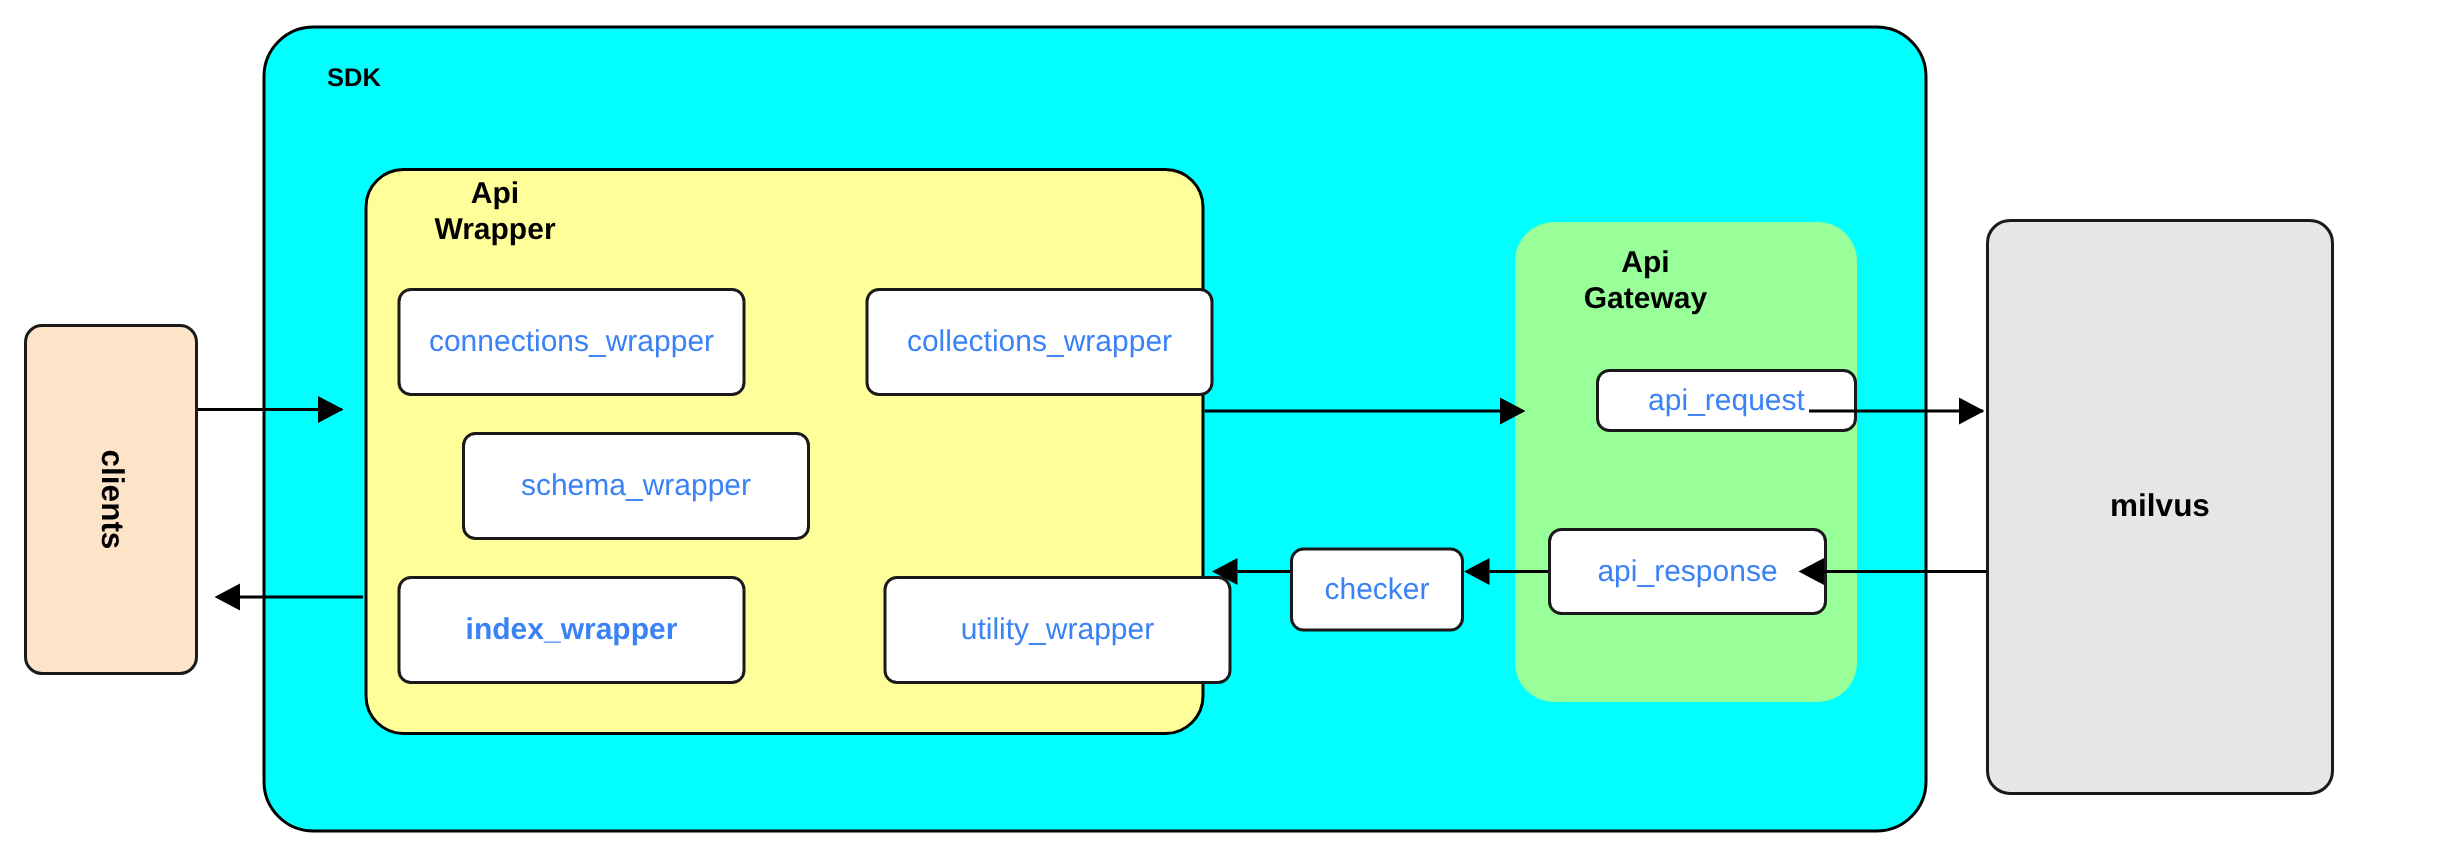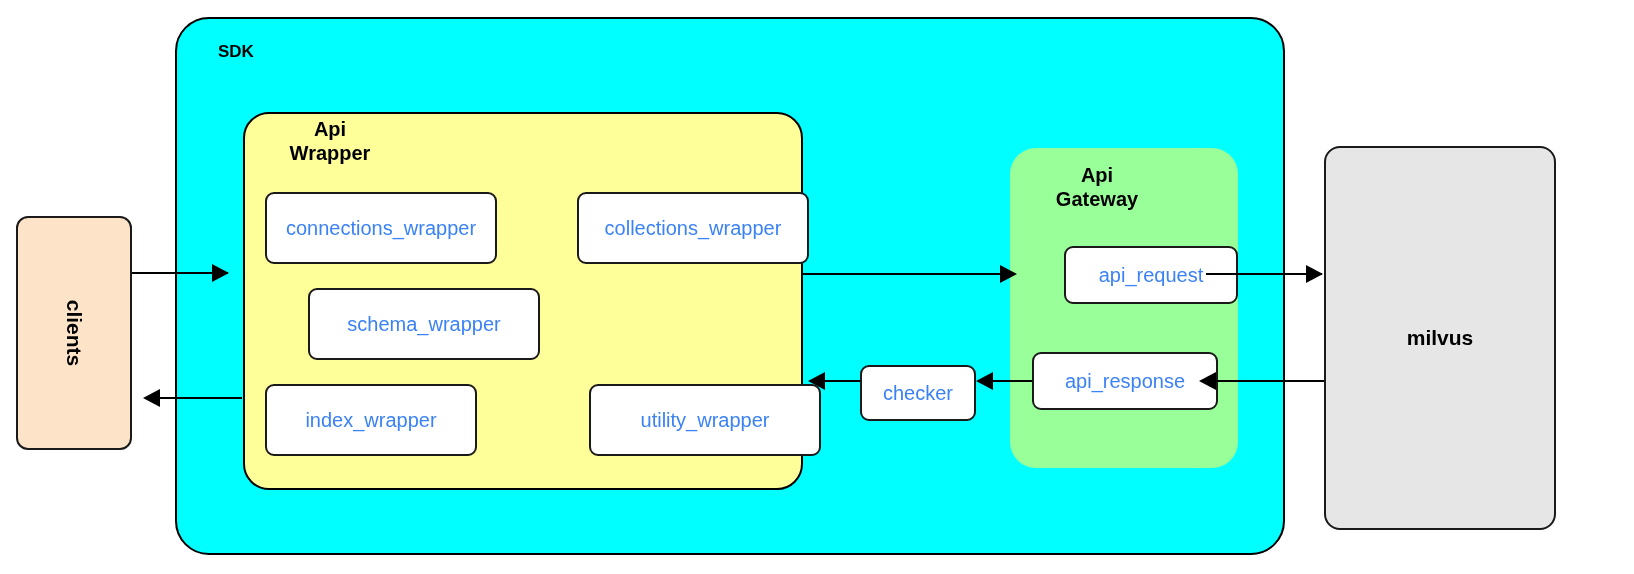--- a/index.html
+++ b/index.html
@@ -66,24 +66,24 @@
     justify-content: center;
     font-size: 20px;
     color: #3b82f6;
     text-align: center;
   }
 
   .w-r1c1 { left: 265px; top: 192px;  width: 232px; height: 72px; }
   .w-r1c2 { left: 553px; top: 192px;  width: 232px; height: 72px; margin-left: 24px; }
   .w-r2c1 { left: 265px; top: 288px;  width: 232px; height: 72px; margin-left: 43px; }
   .w-r2c2 { left: 553px; top: 288px;  width: 232px; height: 72px; }
-  .w-r3c1 { left: 265px; top: 384px;  width: 212px; height: 72px; }
+  .w-r3c1 { left: 265px; top: 384px;  width: 232px; height: 72px; font-weight: bold; }
   .w-r3c2 { left: 553px; top: 384px;  width: 232px; height: 72px; margin-left: 36px; }
 
-  .g-req  { left: 1064px; top: 246px; width: 174px; height: 58px; }
+  .g-req  { left: 1064px; top: 246px; width: 174px; height: 42px; }
   .g-res  { left: 1032px; top: 352px; width: 186px; height: 58px; }
 
   .checker-node { left: 860px; top: 365px; width: 116px; height: 56px; }
 
   
   .clients-box {
     left: 16px; top: 216px;
     width: 116px; height: 234px;
     background: #fde4c8;
     border: 2px solid #1a1a1a;

